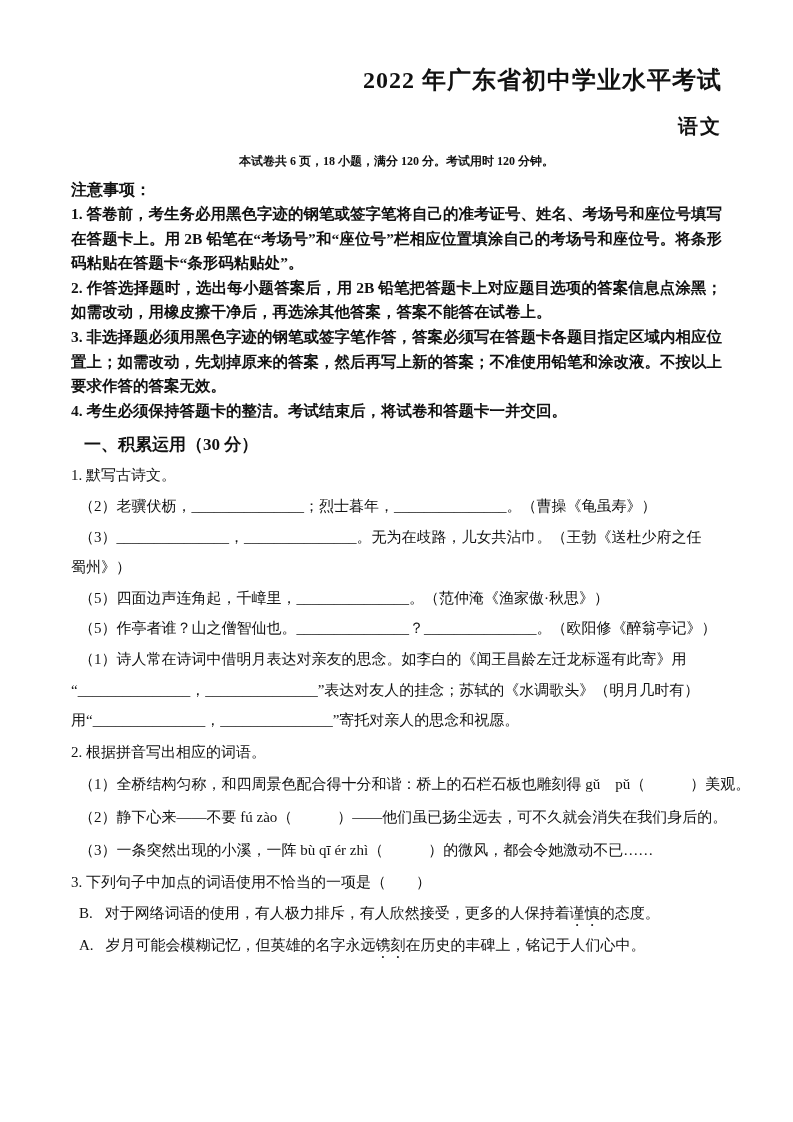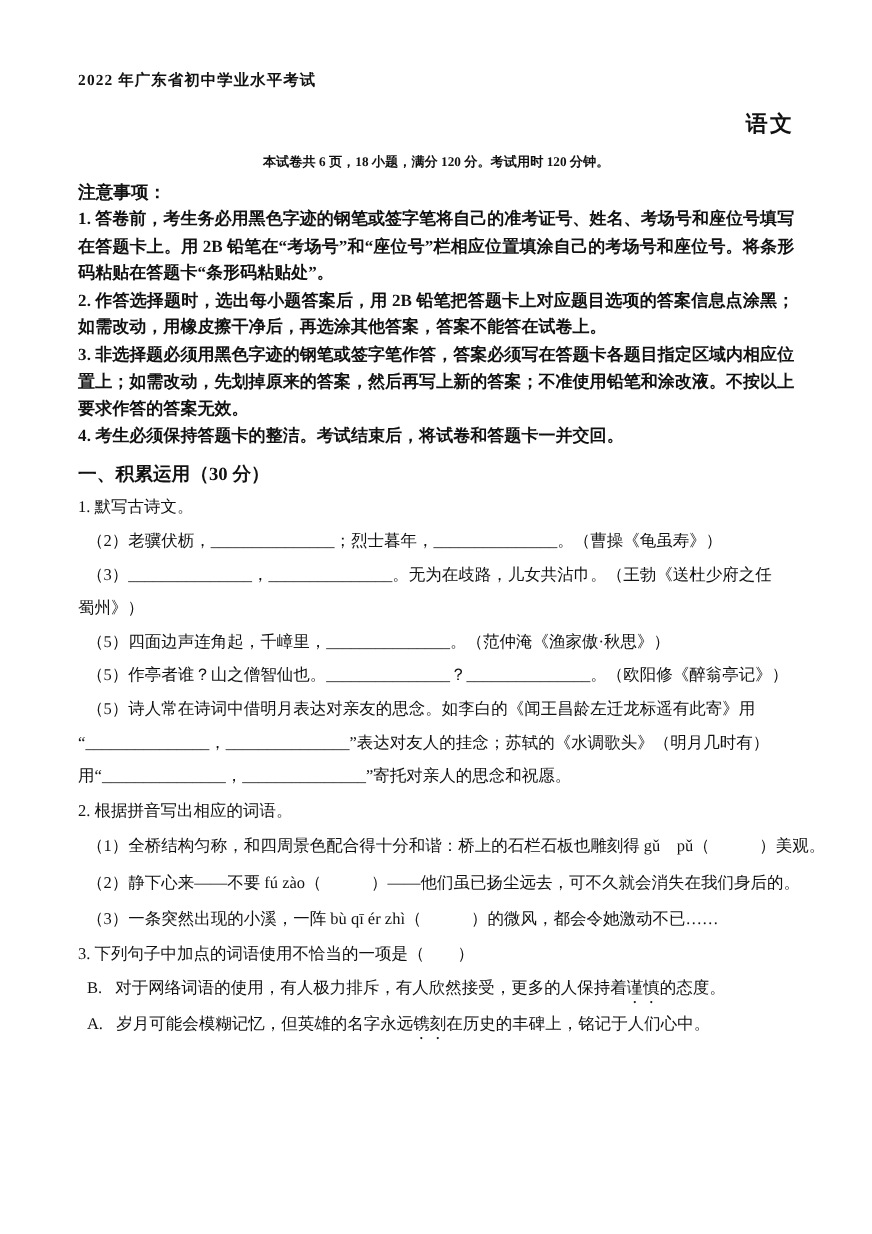--- a/index.html
+++ b/index.html
@@ -13,22 +13,22 @@
     position: relative;
     width: 793px;
     height: 1122px;
     box-sizing: border-box;
     padding: 64px 71px 0 71px;
     background: #ffffff;
     overflow: hidden;
   }
   .title {
     margin: 0 0 17px 0;
-    text-align: left;
-    font-size: 14px;
+    text-align: right;
+    font-size: 24px;
     font-weight: bold;
     letter-spacing: 1px;
   }
   .subject {
     margin: 0 0 13px 0;
     text-align: right;
     font-size: 20px;
     font-weight: bold;
     letter-spacing: 2px;
   }
@@ -45,21 +45,21 @@
     line-height: 25px;
   }
   .notice-para {
     margin: 0;
     font-size: 15.5px;
     font-weight: bold;
     line-height: 24.6px;
     text-align: justify;
   }
   .section-heading {
-    margin: 7px 0 0 0;
+    margin: 7px 0 0 13px;
     font-size: 17px;
     font-weight: bold;
     line-height: 30px;
   }
   .qblock { font-size: 15px; }
   .qline {
     line-height: 30.6px;
     white-space: nowrap;
   }
   .q2 .qline { line-height: 32.8px; }
@@ -91,21 +91,21 @@
 
   <h3 class="section-heading">一、积累运用（30 分）</h3>
 
   <div class="qblock q1">
     <div class="qline">1. 默写古诗文。</div>
     <div class="qline ind">（2）老骥伏枥，_______________；烈士暮年，_______________。（曹操《龟虽寿》）</div>
     <div class="qline ind">（3）_______________，_______________。无为在歧路，儿女共沾巾。（王勃《送杜少府之任</div>
     <div class="qline">蜀州》）</div>
     <div class="qline ind">（5）四面边声连角起，千嶂里，_______________。（范仲淹《渔家傲·秋思》）</div>
     <div class="qline ind">（5）作亭者谁？山之僧智仙也。_______________？_______________。（欧阳修《醉翁亭记》）</div>
-    <div class="qline ind">（5）诗人常在诗词中借明月表达对亲友的思念。如李白的《闻王昌龄左迁龙标遥有此寄》用</div>
+    <div class="qline ind">（1）诗人常在诗词中借明月表达对亲友的思念。如李白的《闻王昌龄左迁龙标遥有此寄》用</div>
     <div class="qline">“_______________，_______________”表达对友人的挂念；苏轼的《水调歌头》（明月几时有）</div>
     <div class="qline">用“_______________，_______________”寄托对亲人的思念和祝愿。</div>
   </div>
 
   <div class="qblock q2">
     <div class="qline">2. 根据拼音写出相应的词语。</div>
     <div class="qline ind">（1）全桥结构匀称，和四周景色配合得十分和谐：桥上的石栏石板也雕刻得 gǔ　pǔ（　　　）美观。</div>
     <div class="qline ind">（2）静下心来——不要 fú zào（　　　）——他们虽已扬尘远去，可不久就会消失在我们身后的。</div>
     <div class="qline ind">（3）一条突然出现的小溪，一阵 bù qī ér zhì（　　　）的微风，都会令她激动不已……</div>
   </div>

